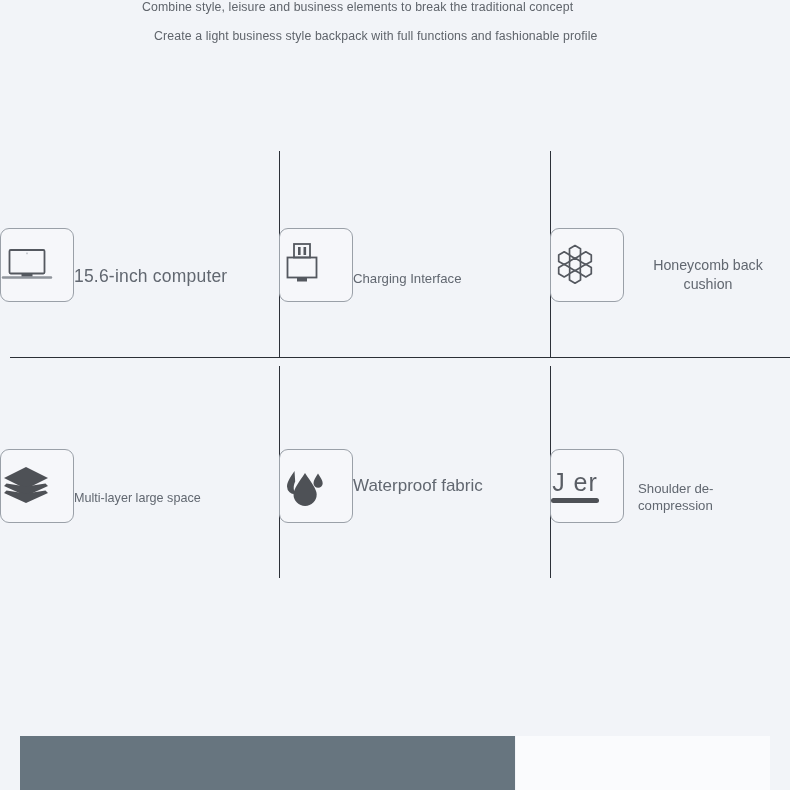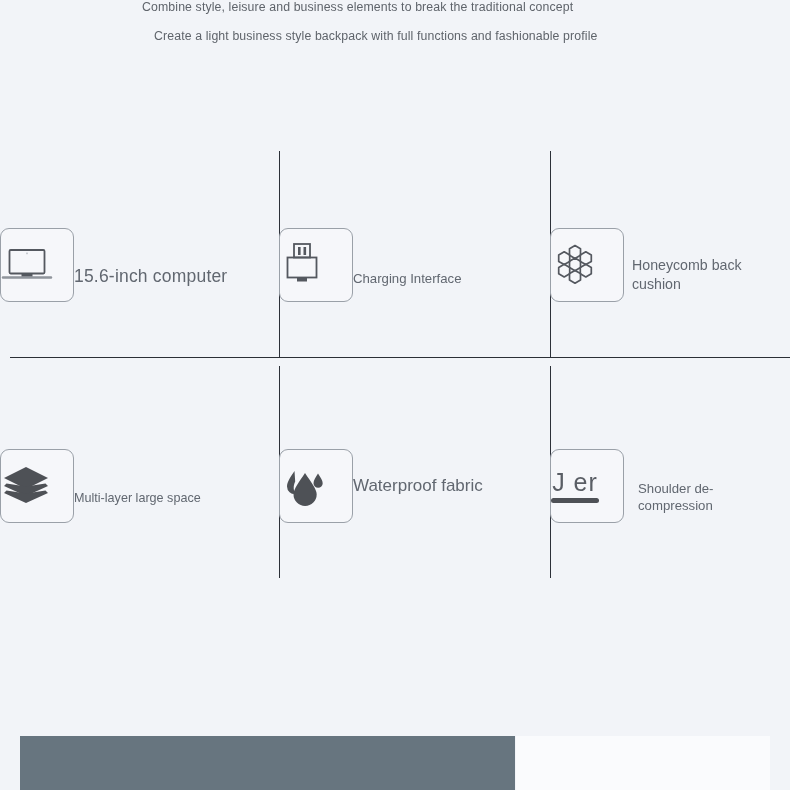--- a/index.html
+++ b/index.html
@@ -118,21 +118,21 @@
   }
   .lab-charging {
     margin-top: 48px;
     font-size: 13.2px;
   }
   .lab-honeycomb {
     margin-top: 42px;
     font-size: 14.2px;
     line-height: 19px;
     width: 152px;
-    text-align: left;
+    text-align: center;
     margin-left: 8px;
   }
   .lab-multilayer {
     margin-top: 46px;
     font-size: 12.6px;
   }
   .lab-waterproof {
     margin-top: 22px;
     font-size: 17px;
   }

